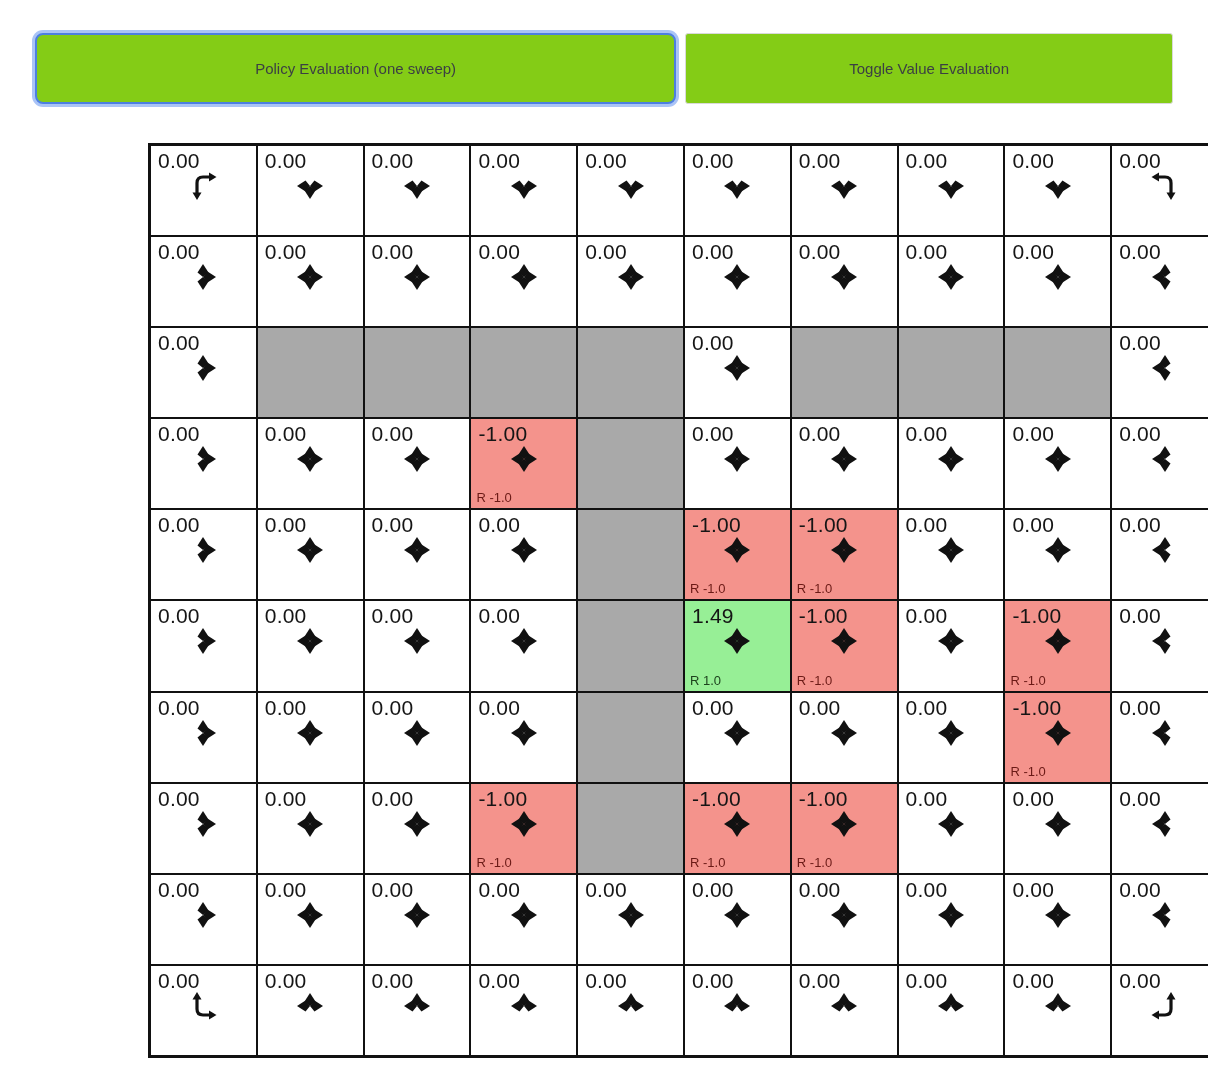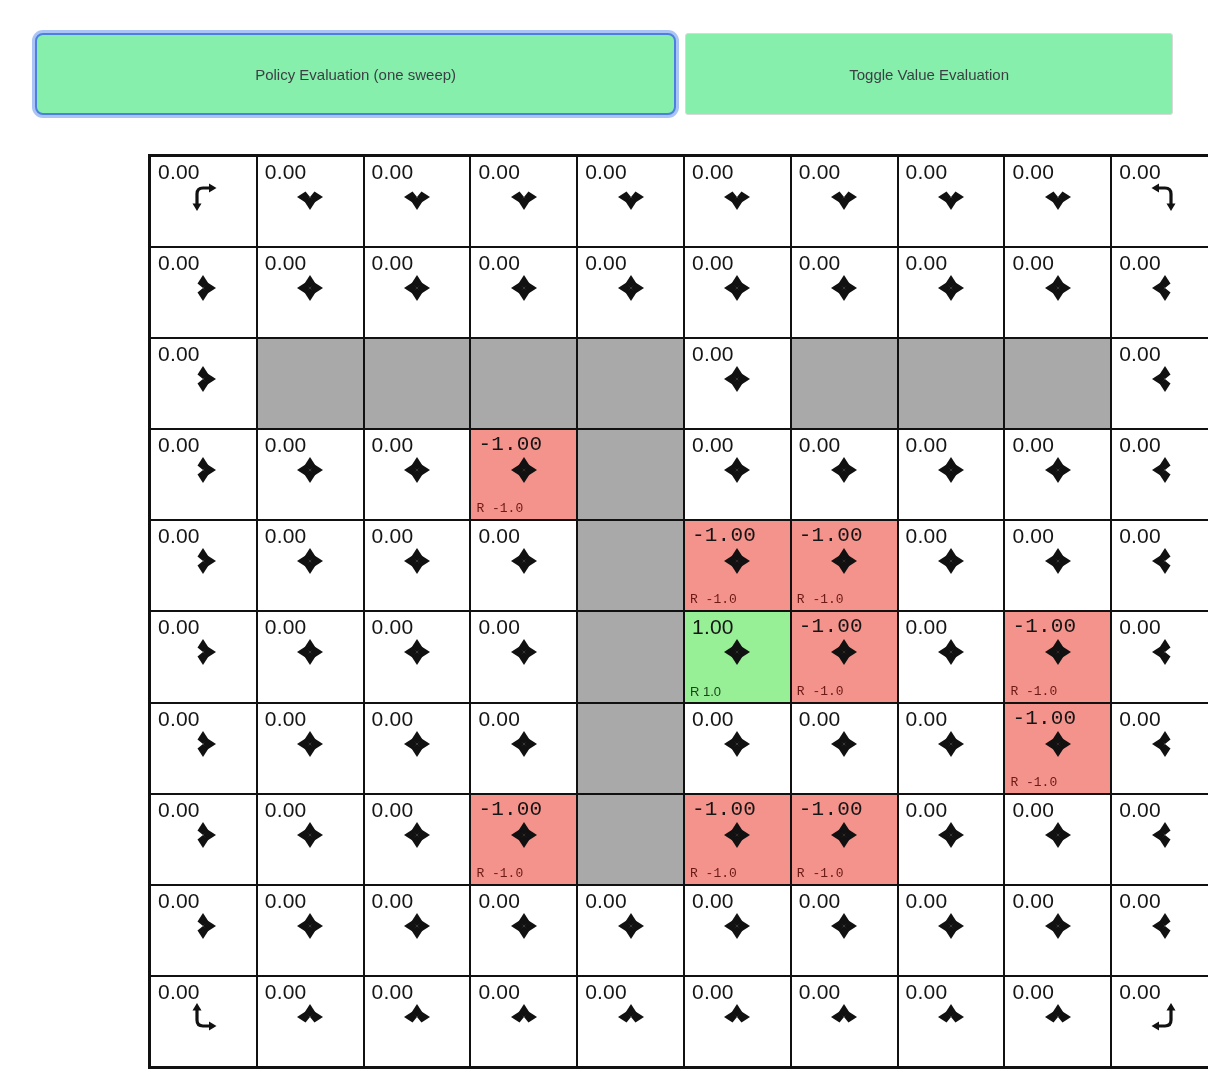--- a/index.html
+++ b/index.html
@@ -10,39 +10,39 @@
     --btn-border:#d9d9d9; --btn-text:#3c4043; --arrow:#111111;
   }
   *{box-sizing:border-box;}
   html,body{margin:0;padding:0;}
   body{
     width:1208px;height:1080px;background:#ffffff;
     font-family:"Liberation Sans",sans-serif;overflow:hidden;
   }
   .toolbar{display:flex;gap:9px;padding:33px 35px 0 35px;}
   .btn{
-    height:82px;background:#86efac;border:1px solid var(--btn-border);
+    height:71px;background:#84cc16;border:1px solid var(--btn-border);
     border-radius:3px;font-size:15px;color:var(--btn-text);
     display:flex;align-items:center;justify-content:center;
     cursor:pointer;font-family:"Liberation Sans",sans-serif;flex:1;
   }
   .btn.first{flex:1.32;}
   .btn.focused{
     border:2px solid var(--focus-border);
     box-shadow:0 0 0 3px var(--focus-ring);
     border-radius:8px;
   }
   .grid{
     margin:39px 0 0 148px;width:1072px;height:915px;
     display:grid;grid-template-columns:repeat(10,1fr);grid-template-rows:repeat(10,1fr);
     border:2px solid var(--cell-border);
   }
   .cell{position:relative;border:1px solid var(--cell-border);background:#fff;}
   .cell.wall{background:var(--wall);}
-  .cell.neg{background:var(--neg-bg);font-family:Liberation Mono, monospace;}
+  .cell.neg{background:var(--neg-bg);}
   .cell.pos{background:var(--pos-bg);}
   .val{
     position:absolute;top:4px;left:7px;font-size:21px;line-height:1.05;
     color:var(--value-text);letter-spacing:.2px;
   }
   .arrow{position:absolute;top:25px;left:0;right:0;display:flex;justify-content:center;}
   .arrow svg{display:block;}
   .rew{position:absolute;left:5px;bottom:3px;font-size:13px;font-weight:500;}
   .cell.neg .rew{color:var(--neg-rew);}
   .cell.pos .rew{color:var(--pos-rew);}
@@ -539,21 +539,21 @@
         <svg width="30" height="30" viewBox="-15 -15 30 30">
           <polygon points="0,-13 -5.5,-4.5 0,0 5.5,-4.5" fill="#111111"></polygon>
           <polygon points="0,13 -5.5,4.5 0,0 5.5,4.5" fill="#111111"></polygon>
           <polygon points="-13,0 -4.5,-5.5 0,0 -4.5,5.5" fill="#111111"></polygon>
           <polygon points="13,0 4.5,-5.5 0,0 4.5,5.5" fill="#111111"></polygon>
         </svg>
       </div>
     </div>
     <div class="cell wall"></div>
     <div class="cell pos">
-      <div class="val">1.00</div>
+      <div class="val">1.49</div>
       <div class="arrow">
         <svg width="30" height="30" viewBox="-15 -15 30 30">
           <polygon points="0,-13 -5.5,-4.5 0,0 5.5,-4.5" fill="#111111"></polygon>
           <polygon points="0,13 -5.5,4.5 0,0 5.5,4.5" fill="#111111"></polygon>
           <polygon points="-13,0 -4.5,-5.5 0,0 -4.5,5.5" fill="#111111"></polygon>
           <polygon points="13,0 4.5,-5.5 0,0 4.5,5.5" fill="#111111"></polygon>
         </svg>
       </div>
       <div class="rew">R 1.0</div>
     </div>

